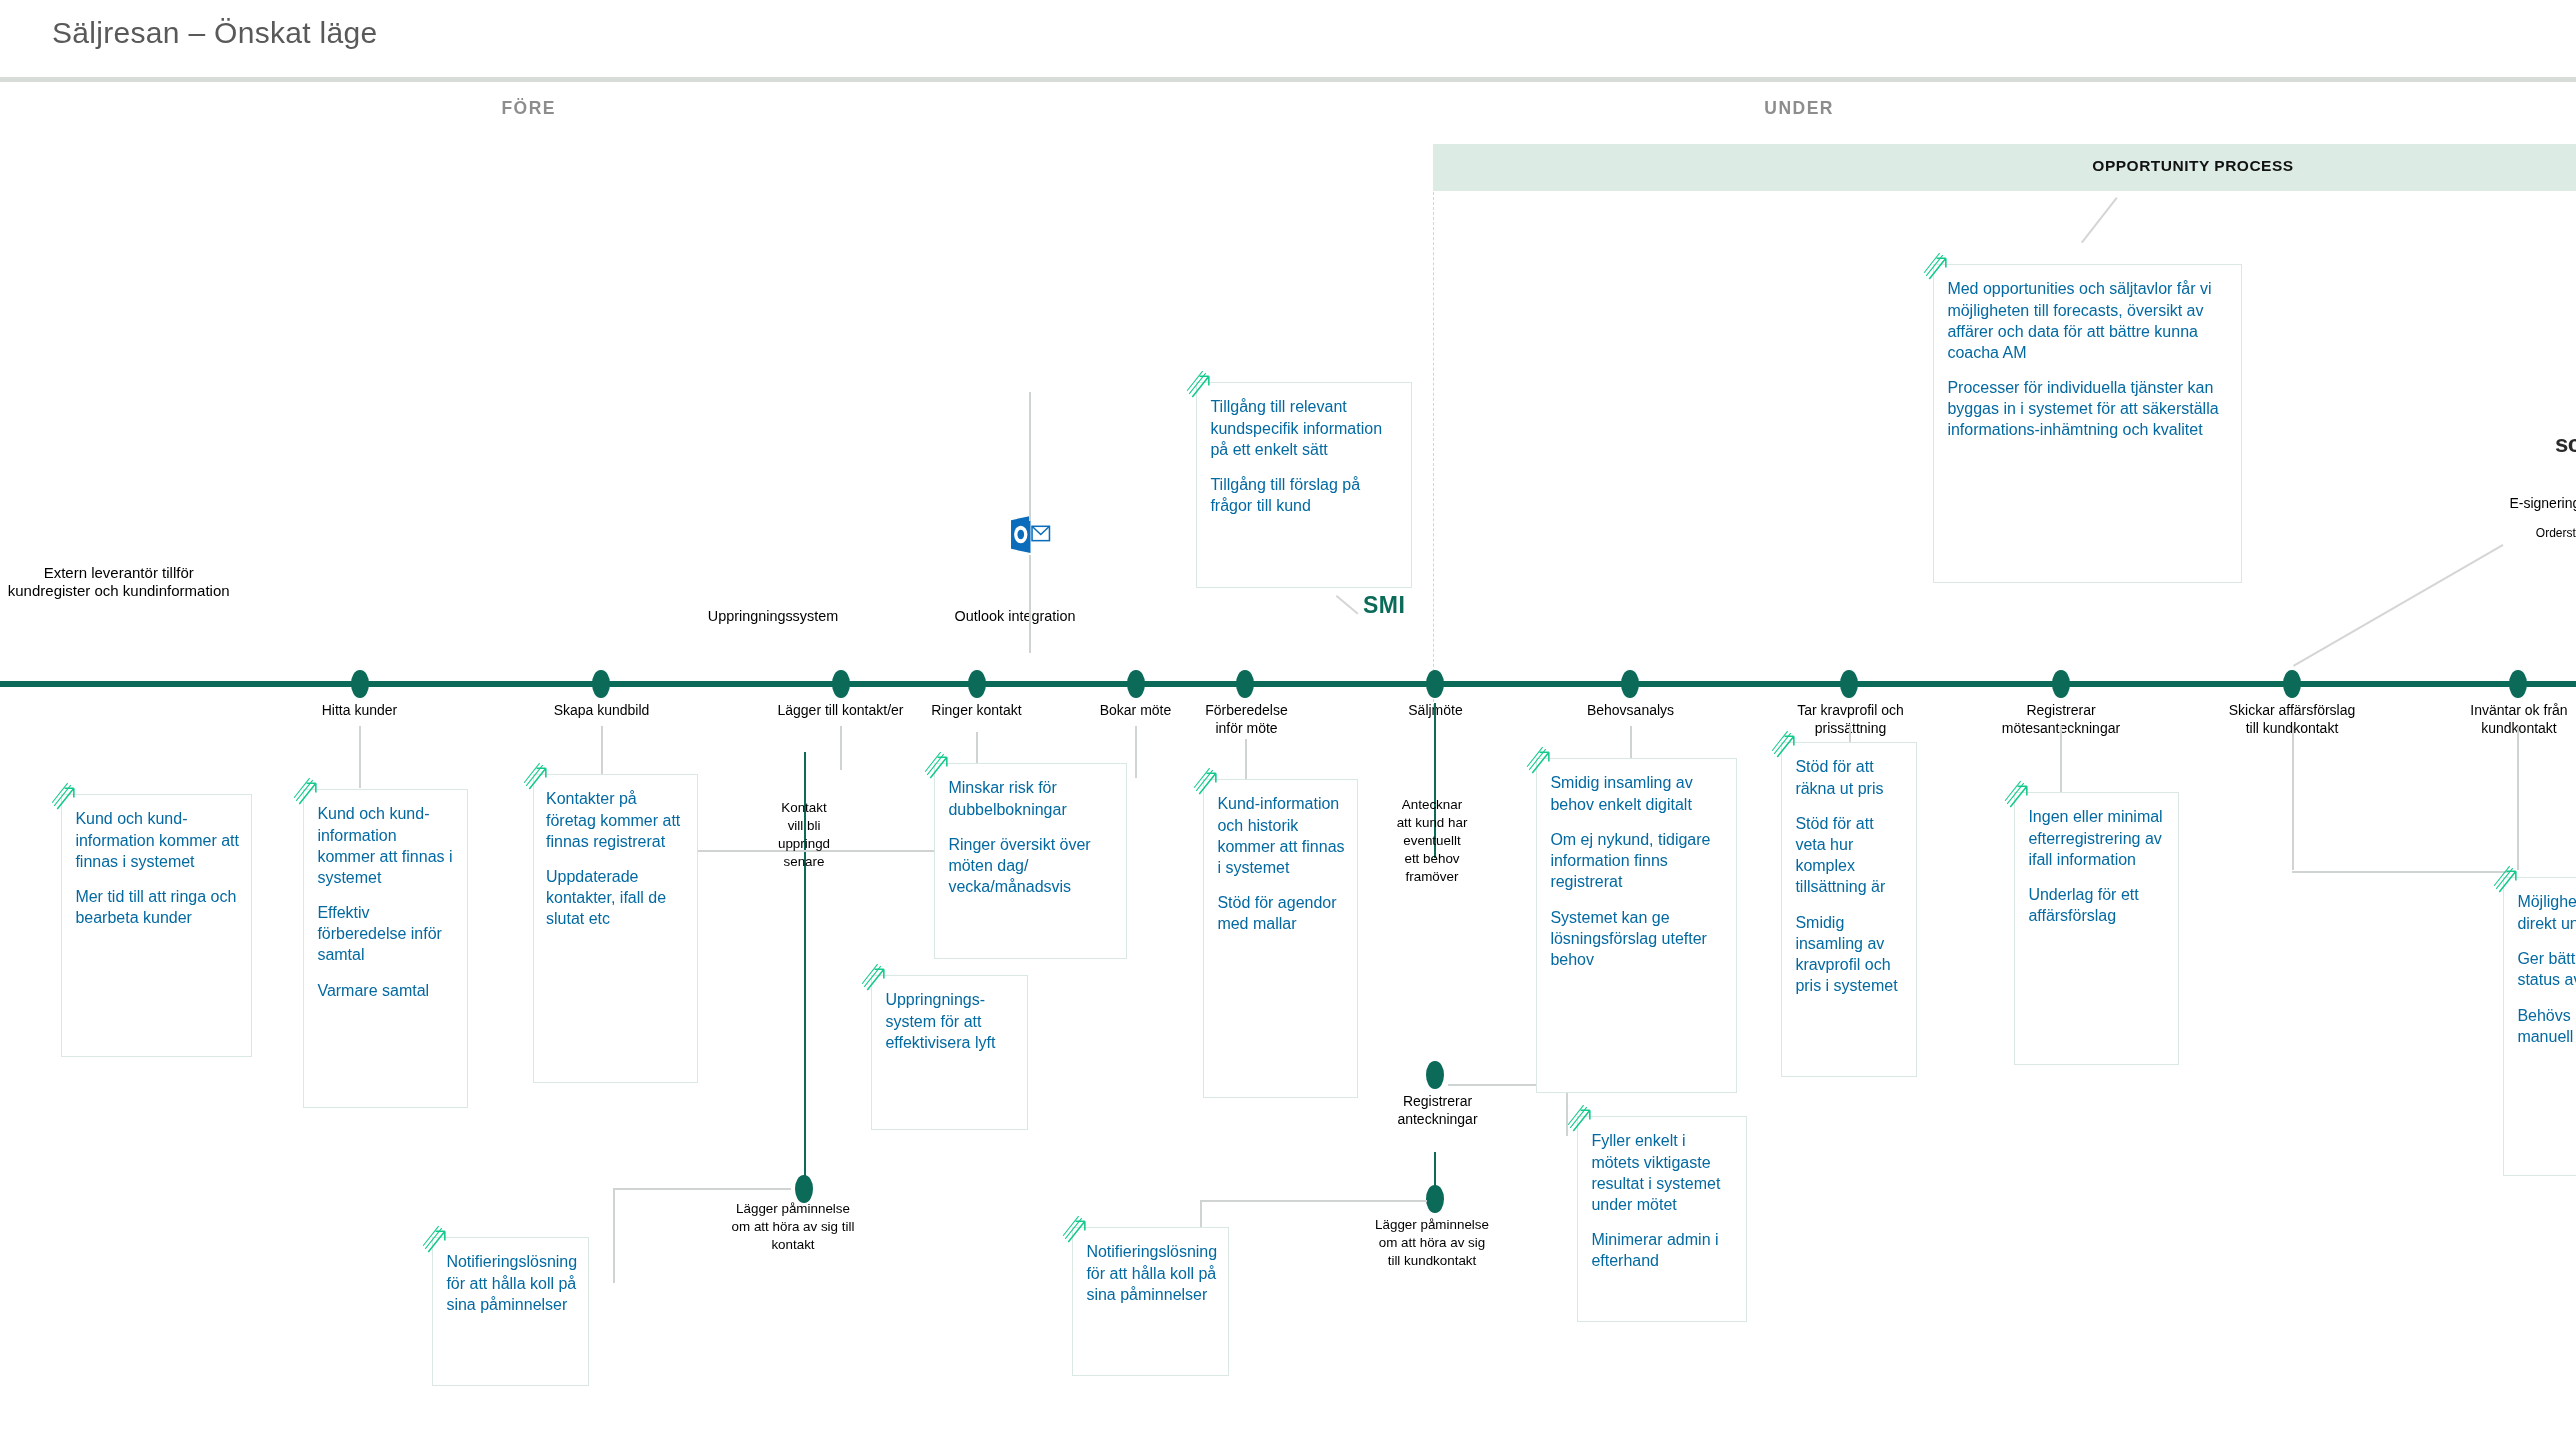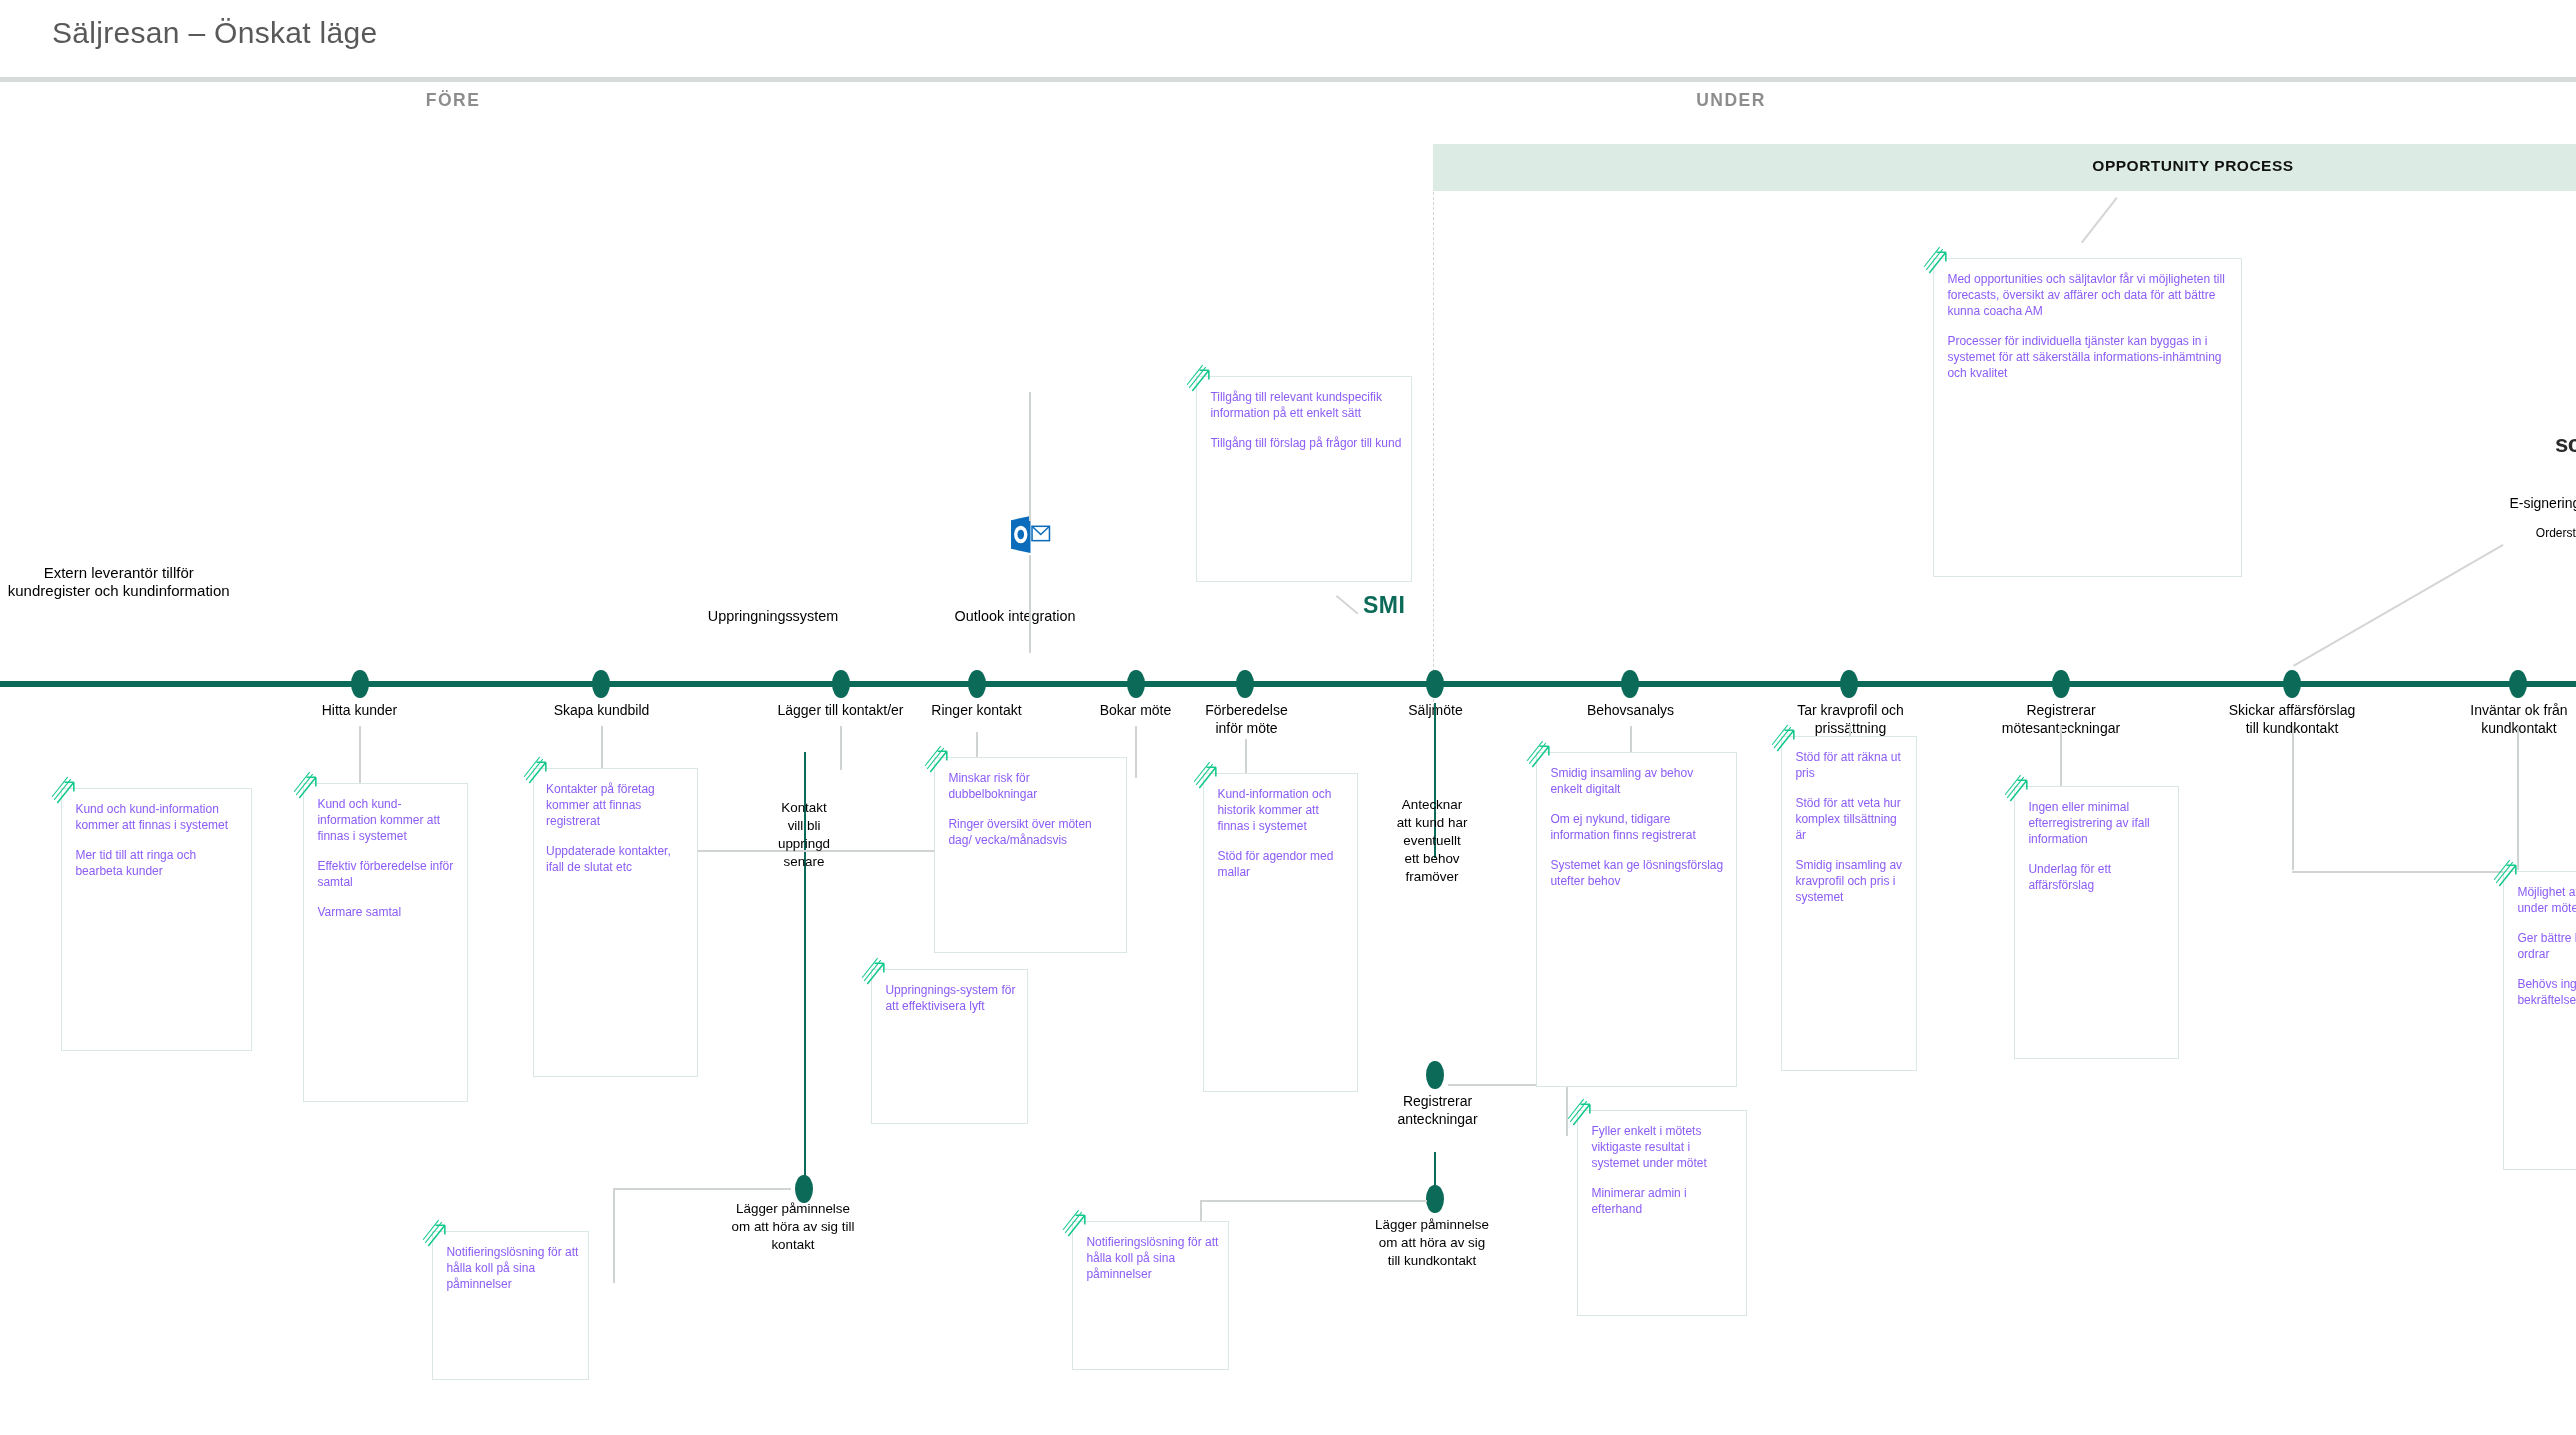--- a/index.html
+++ b/index.html
@@ -6,21 +6,21 @@
   body{font-family:"Liberation Sans",sans-serif;color:#000;}
   #stage{position:relative;width:3780px;height:1436px;background:#fff;overflow:hidden;}
 
   .abs{position:absolute;}
 
   
   #title{left:52px;top:15.5px;font-size:30px;color:#595959;letter-spacing:0.3px;}
   #title-rule{left:0px;top:77px;width:3780px;height:4.6px;background:#d8dcd9;}
 
   
-  .phase{font-size:17.5px;font-weight:bold;color:#8d8d8d;letter-spacing:1.5px;text-align:center;}
+  .phase{font-size:17.5px;font-weight:bold;color:#8d8d8d;letter-spacing:1.5px;text-align:right;margin-top:8px;}
 
   
   #opp-band{left:1433px;top:144px;width:1520px;height:47px;background:#dcebe4;}
   #opp-band-label{position:absolute;left:0;right:0;top:13.4px;text-align:center;font-size:15.5px;font-weight:bold;color:#111;letter-spacing:0.5px;}
 
   
   .dashed-v{border-left:1.5px dashed #d4d4d4;}
 
   
   #axis{left:0px;top:681px;width:3780px;height:5.7px;background:#0b6b58;}
@@ -28,21 +28,21 @@
   .node-label{font-size:14px;color:#000;text-align:center;line-height:1.28;}
 
   
   .conn-v{background:#cfd3d1;width:1.5px;}
   .conn-v-teal{background:#0b6b58;width:2.1px;}
   .conn-h{background:#cfd3d1;height:1.5px;}
   .thin-diag{background:#d5d5d5;height:1.5px;transform-origin:0 0;}
 
   
   .card{border:1.5px solid #d9e8e1;background:#fff;box-sizing:border-box;
-        font-size:12px;line-height:1.32;color:#8b5cf6;padding:13.4px 9.3px 9.3px 13.4px;}
+        font-size:16px;line-height:1.32;color:#0369a1;padding:13.4px 9.3px 9.3px 13.4px;margin-top:6px;}
   .card p{margin:0 0 14.4px 0;}
   .card p:last-child{margin-bottom:0;}
   .arrow-badge{position:absolute;left:-13.4px;top:-14.4px;width:29px;height:30px;}
 
   
   .note{font-size:13.4px;line-height:1.34;color:#000;text-align:center;}
 
   .smi{font-size:23px;font-weight:bold;color:#0b6b58;letter-spacing:0.5px;}
   .scrive{font-size:24px;font-weight:bold;color:#2b2b2b;letter-spacing:-0.5px;}
   .sub-lbl{font-size:14px;color:#000;text-align:center;}

